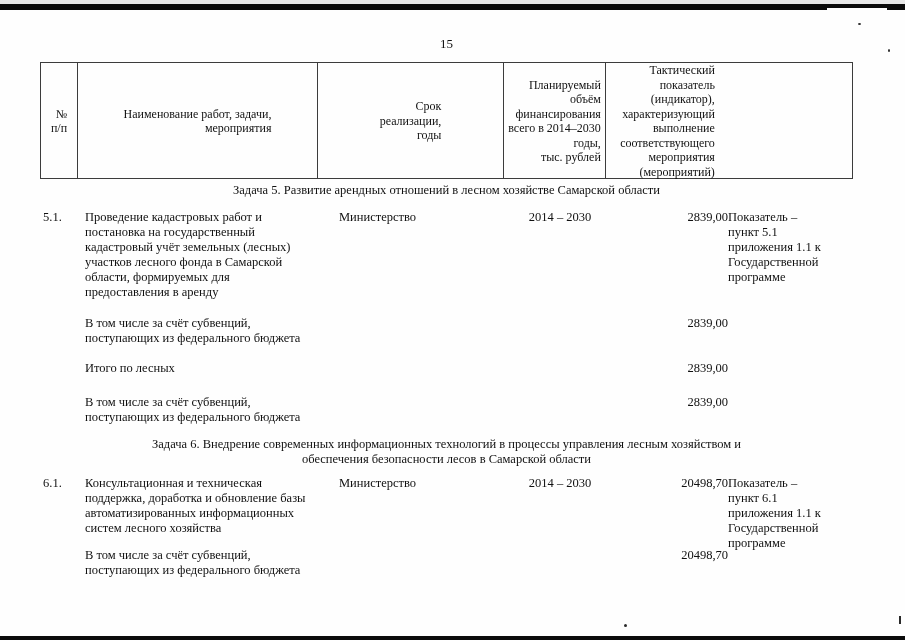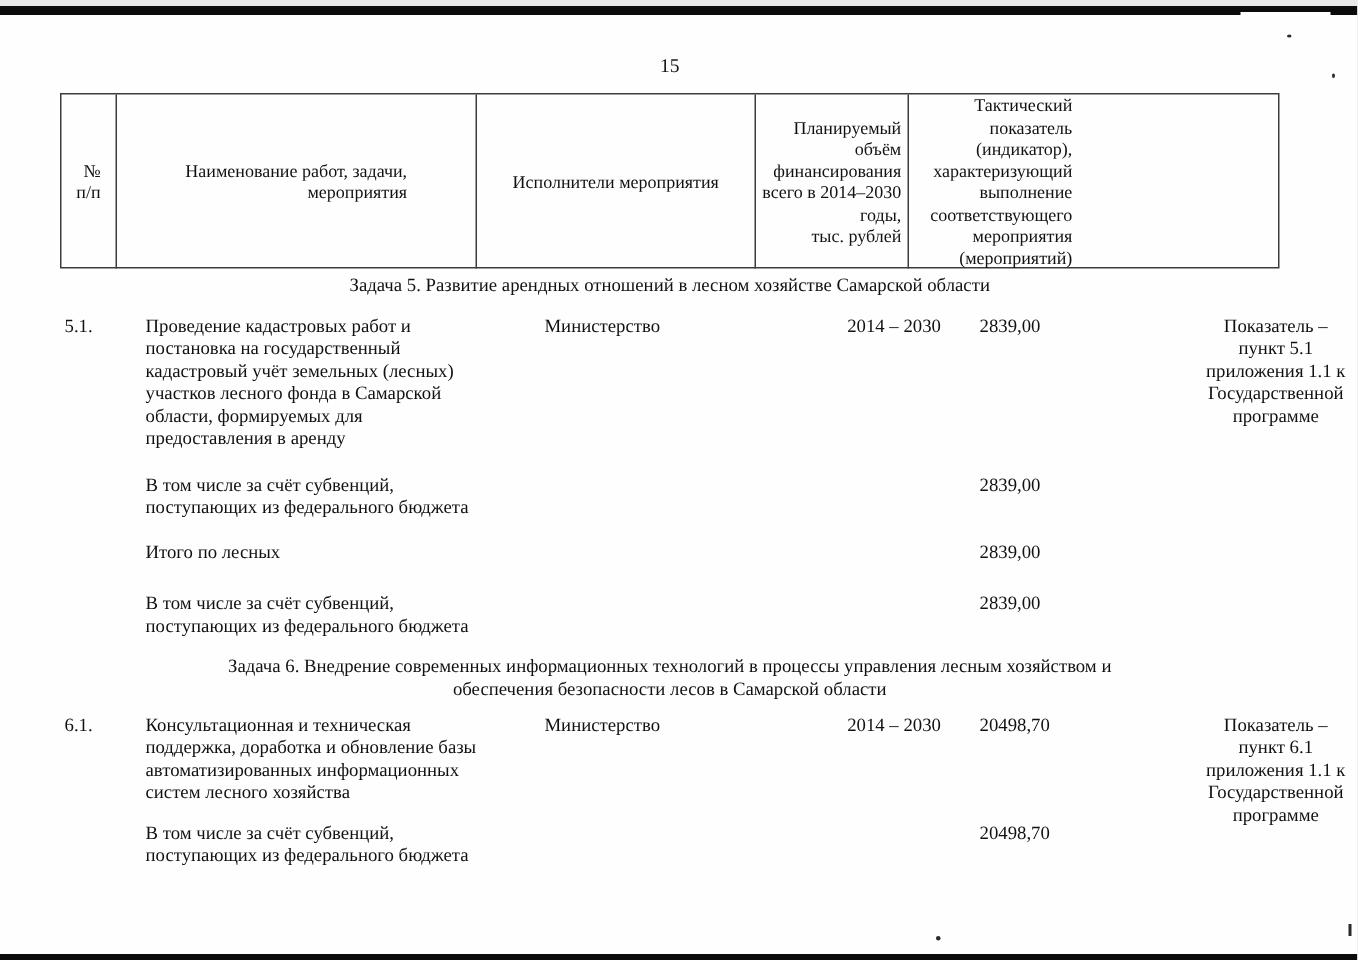--- a/index.html
+++ b/index.html
@@ -47,28 +47,28 @@
     font-size:12.5px;line-height:15px;
     white-space:pre-line;
   }
   .sect-title.t5{margin-top:4px;}
   .sect-title.t6{margin-top:12px;}
 
   .brow{
     display:grid;
     grid-template-columns:37px 240px 186px 102px 123px 125px;
     align-items:start;
-    font-size:12.5px;line-height:15px;gap:12px;
+    font-size:12.5px;line-height:15px;
   }
   .brow .num{padding-left:3px;white-space:pre;}
   .brow .name{padding-left:8px;white-space:pre;}
   .brow .exec{text-align:center;padding-right:65px;white-space:pre;}
   .brow .period{text-align:center;padding-left:12px;white-space:pre;}
-  .brow .amount{text-align:left;white-space:pre;}
-  .brow .indicator{text-align:center;white-space:pre;}
+  .brow .amount{text-align:right;white-space:pre;}
+  .brow .indicator{text-align:left;white-space:pre;}
 
   .brow.r51{margin-top:12px;}
   .brow.sub1{margin-top:16px;}
   .brow.total{margin-top:15px;}
   .brow.sub2{margin-top:19px;}
   .brow.r61{margin-top:9px;}
   .brow.sub3{margin-top:-3px;}
 </style>
 </head>
 <body>
@@ -79,21 +79,23 @@
 
   <div class="page-num">15</div>
 
   <div class="doc-table">
 
     <div class="hdr">
       <div class="hcell">№
 п/п</div>
       <div class="hcell">Наименование работ, задачи,
 мероприятия</div>
-      <div class="hcell">Исполнители мероприятия</div>
+      <div class="hcell">Срок
+реализации,
+годы</div>
       <div class="hcell">Планируемый
 объём
 финансирования
 всего в 2014–2030
 годы,
 тыс. рублей</div>
       <div class="hcell">Тактический
 показатель
 (индикатор),
 характеризующий

